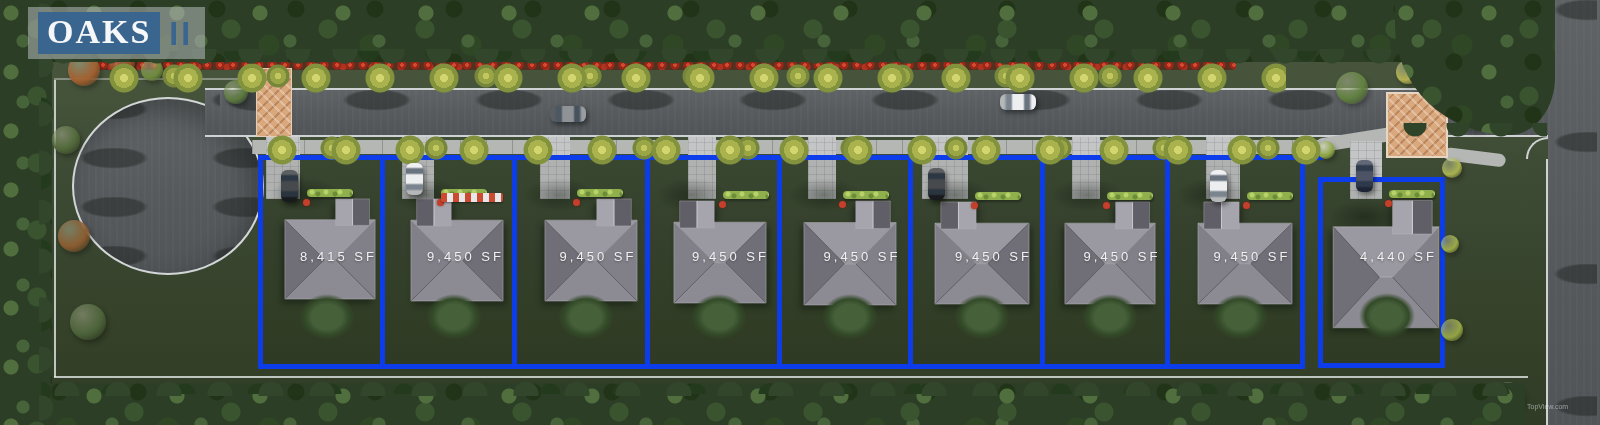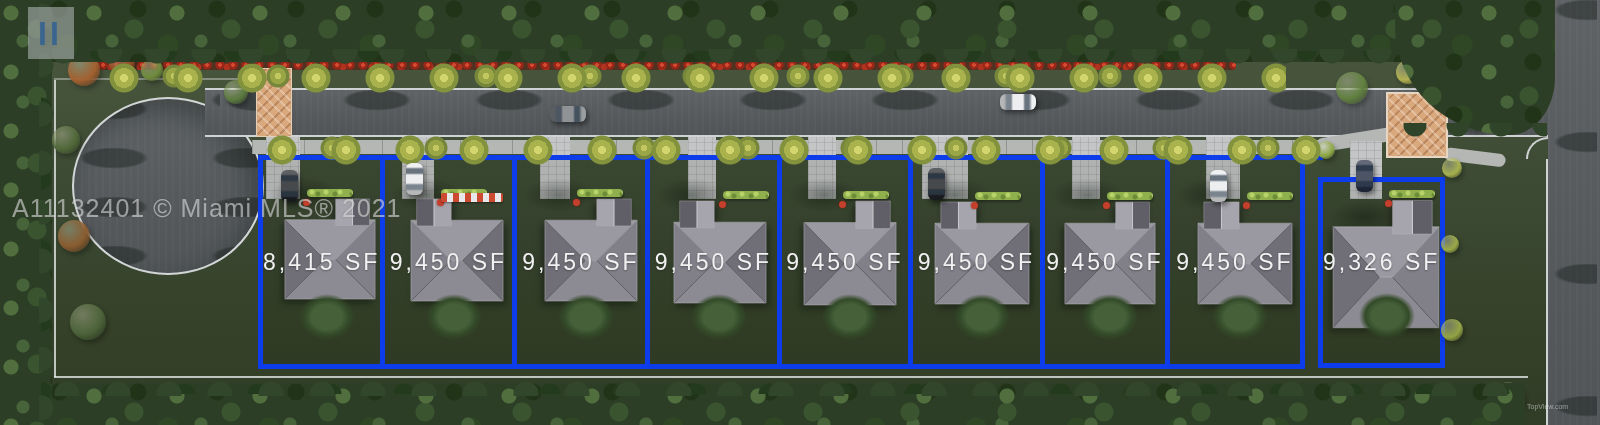--- a/index.html
+++ b/index.html
@@ -69,22 +69,22 @@
   .tree-row-top{left:92px;top:58px;width:1194px;height:44px;}
   .tree-row-bottom{left:250px;top:130px;width:1082px;height:42px;}
 
   
   .bnd{position:absolute;background:rgba(238,241,241,0.75);z-index:5;}
 
   
   .lot{position:absolute;border:5px solid #0d3ceb;background:rgba(10,16,6,0.10);z-index:7;}
   .lot-stub{position:absolute;left:1300px;top:155px;width:23px;height:5px;background:#0d3ceb;z-index:7;}
   .sf-label{position:absolute;left:0;right:0;text-align:center;color:#f1f1f2;
-    font-size:23px;letter-spacing:3px;white-space:nowrap;z-index:5;
-    text-shadow:0 1px 2px rgba(40,40,40,0.45);}
+    font-size:13px;letter-spacing:3px;white-space:nowrap;z-index:5;
+    text-shadow:0 1px 2px rgba(40,40,40,0.45);padding-left:34px;}
   .house{position:absolute;z-index:3;filter:drop-shadow(-3px 4px 3px rgba(12,16,10,0.45));}
   .shadow-blob{position:absolute;left:6px;top:18px;width:72px;height:34px;z-index:1;
     background:radial-gradient(closest-side, rgba(10,18,8,0.38), rgba(10,18,8,0) 100%);}
   .backyard-tree{position:absolute;z-index:4;
     background:radial-gradient(closest-side,#46603a 0 55%,#334a28 78%,rgba(40,55,30,0) 100%);}
   .hedge-green{position:absolute;height:8px;z-index:4;border-radius:4px;
     background-color:#8fb04c;
     background-image:radial-gradient(circle at 5px 3px,#b6d268 0 2px,rgba(0,0,0,0) 3px),
                      radial-gradient(circle at 11px 5px,#6d8c38 0 2px,rgba(0,0,0,0) 3px);
     background-size:14px 8px,17px 8px;
@@ -424,32 +424,32 @@
       <line x1="2" y1="108" x2="44" y2="66" stroke="#64626a" stroke-width="0.8" opacity="0.6"></line>
       <line x1="98" y1="108" x2="56" y2="66" stroke="#57555d" stroke-width="0.8" opacity="0.6"></line>
       <polygon points="56,2 74,2 74,30 56,30" fill="#a6a4ac"></polygon>
       <polygon points="74,2 92,2 92,30 74,30" fill="#605e66"></polygon>
       <line x1="74" y1="2" x2="74" y2="30" stroke="#cfcdd4" stroke-width="1"></line>
       <polygon points="56,2 92,2 92,30 56,30" fill="none" stroke="#b9b7be" stroke-width="0.8" opacity="0.5"></polygon>
     </svg>
     <div class="hedge-green" style="left: 66px; top: 8px; width: 46px;"></div>
     <div class="flower-dot" style="left: 62px; top: 18px;"></div>
     <div class="backyard-tree" style="left: 35.5px; top: 111px; width: 56px; height: 46px;"></div>
-    <div class="sf-label" style="top: 67px;">9,326 SF</div>
+    <div class="sf-label" style="top: 67px;">4,440 SF</div>
   </div>
     </div>
   <div class="lot-stub"></div>
 
   <div class="tree-row tree-row-top"></div>
   <div class="tree-row tree-row-bottom"></div>
 
   <div class="canopy trees-top"></div>
   <div class="canopy trees-topright"></div>
   <div class="canopy trees-bottom"></div>
   <div class="canopy trees-left"></div>
 
   <div class="logo">
+    <span class="logo-oaks">OAKS</span>
     <span class="logo-ii">II</span>
   </div>
-  <div class="watermark">A11132401 © Miami MLS® 2021</div>
   <div class="corner-watermark">TopView.com</div>
 
 </div>
 
 </body></html>

